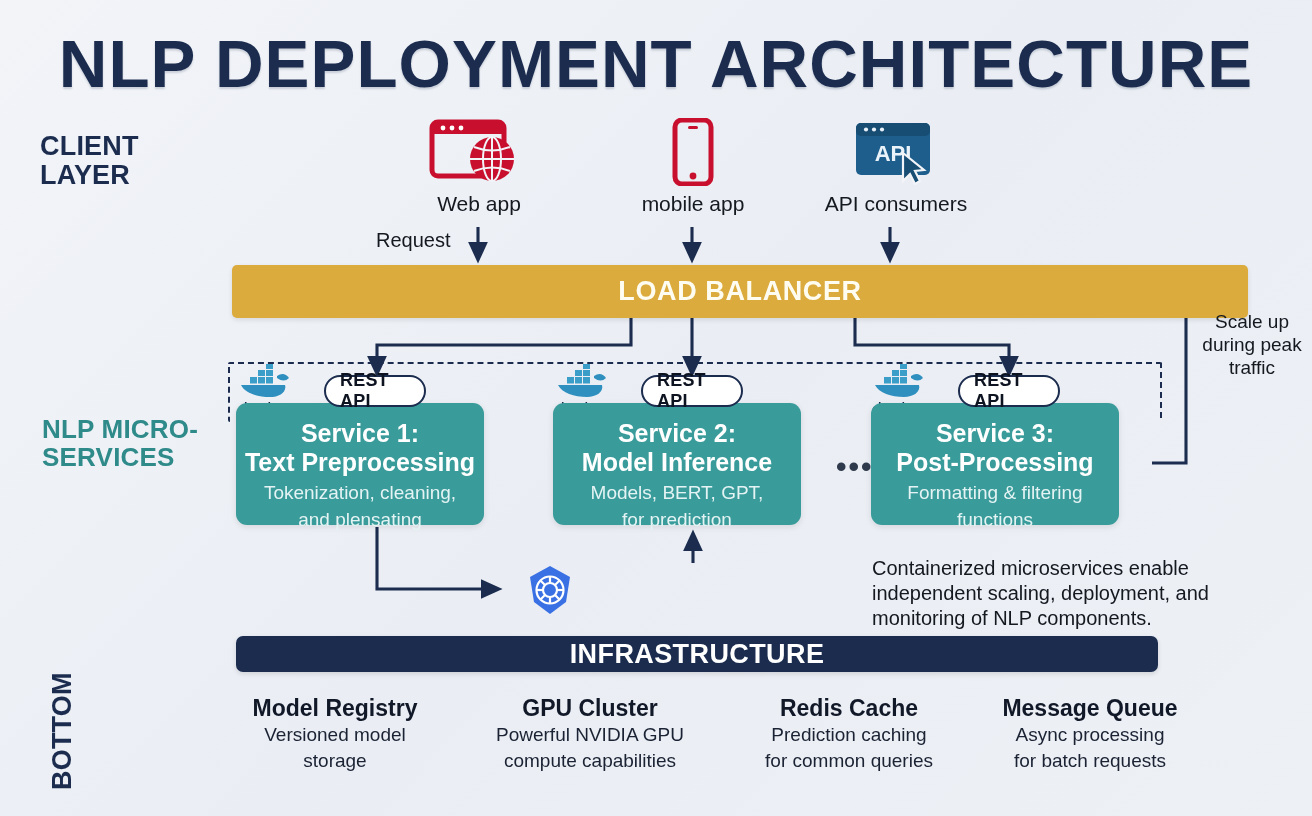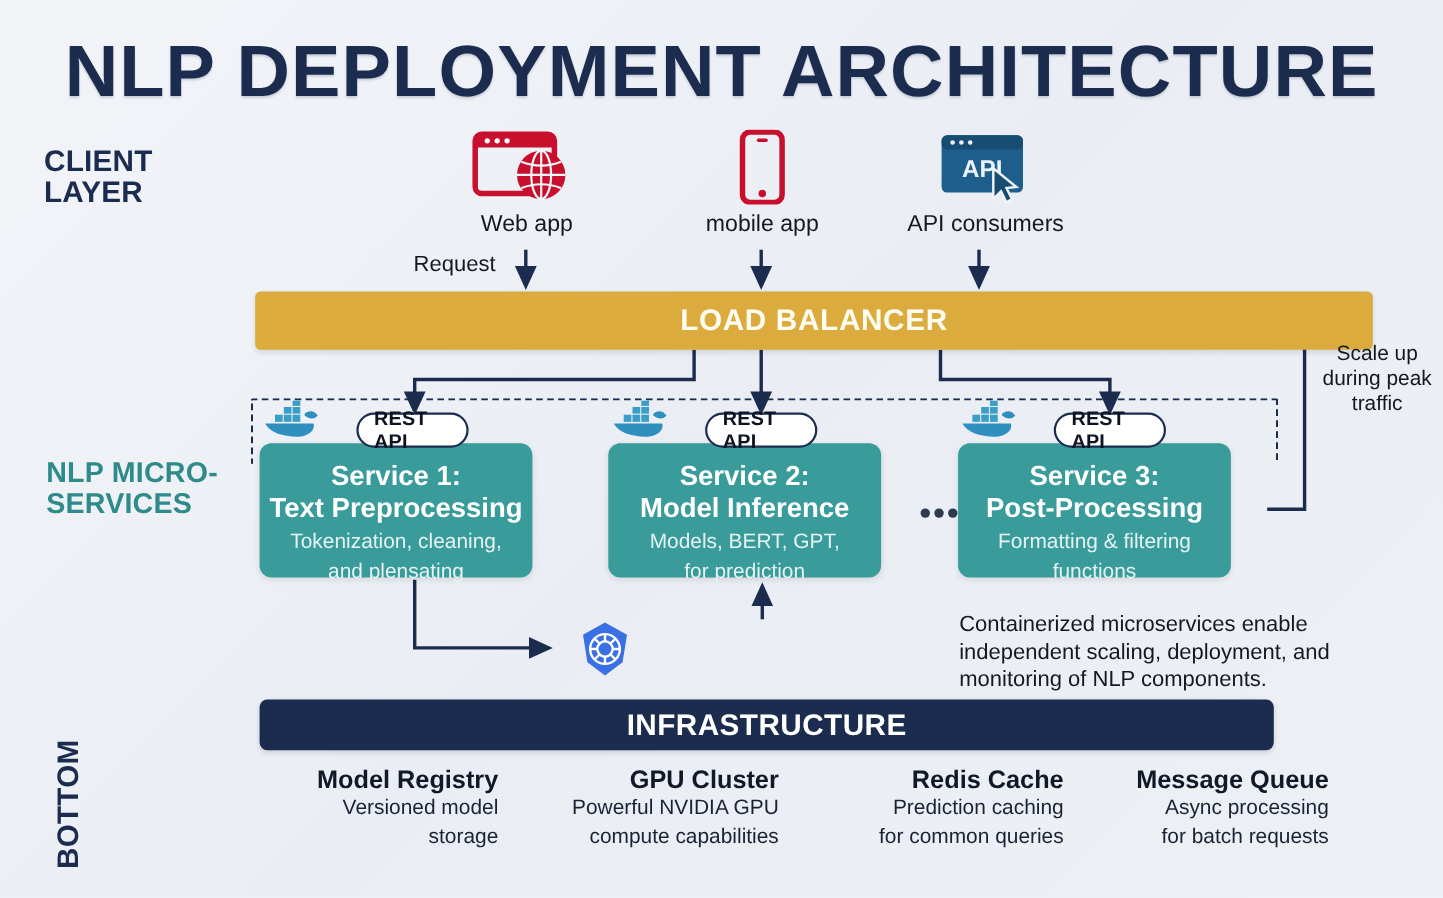--- a/index.html
+++ b/index.html
@@ -183,31 +183,31 @@
 
   #containerized-note {
     left: 872px; top: 556px; width: 398px;
     font-size: 20px; line-height: 1.26;
     color: #14181f;
   }
 
   
   #infrastructure {
     left: 236px; top: 636px;
-    width: 922px; height: 46px;
+    width: 922px; height: 36px;
     background: #1b2c4f;
     border-radius: 7px;
     display: flex; align-items: center; justify-content: center;
     color: #ffffff;
     font-size: 27px; font-weight: 700;
     font-family: "Liberation Sans Narrow", "Liberation Sans", sans-serif;
     letter-spacing: 0.4px;
     box-shadow: 0 2px 5px rgba(0,0,0,0.12);
   }
-  .infra-col { text-align: right; width: 236px; }
+  .infra-col { text-align: center; width: 236px; }
   .infra-title {
     font-size: 23px; font-weight: 700; color: #111827;
     line-height: 1.1;
   }
   .infra-desc {
     font-size: 19px; color: #1a2233; line-height: 1.18; margin-top: 3px;
   }
   #infra-0 { left: 217px; top: 696px; }
   #infra-1 { left: 472px; top: 696px; }
   #infra-2 { left: 731px; top: 696px; }

